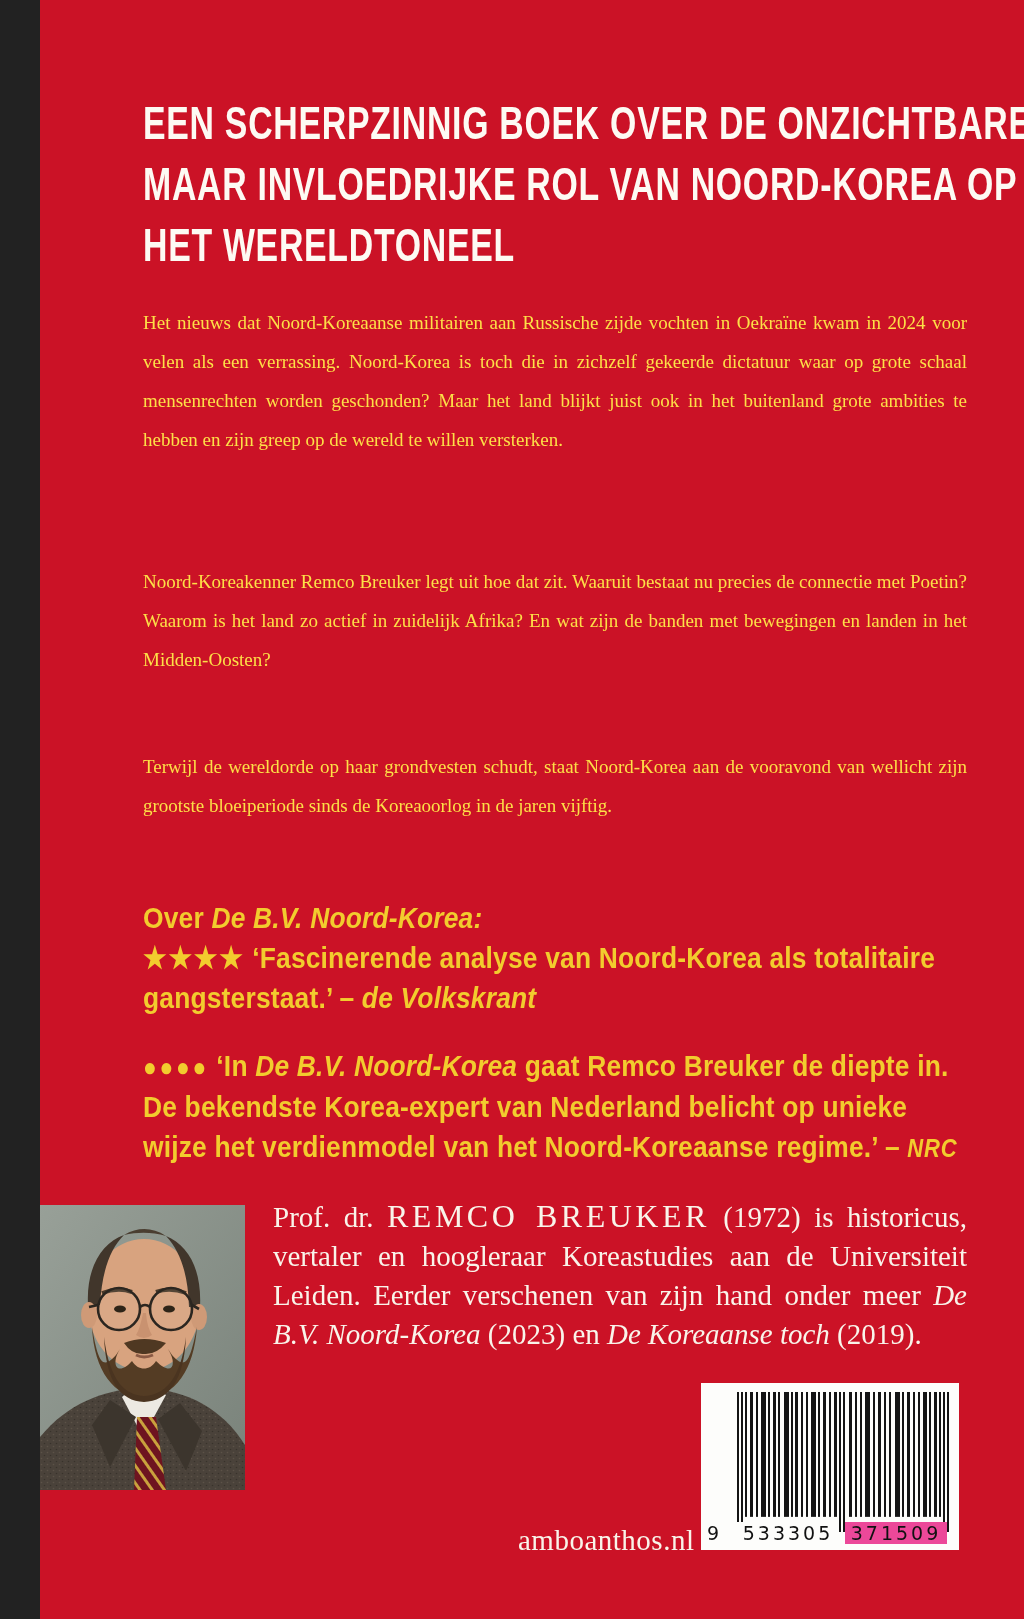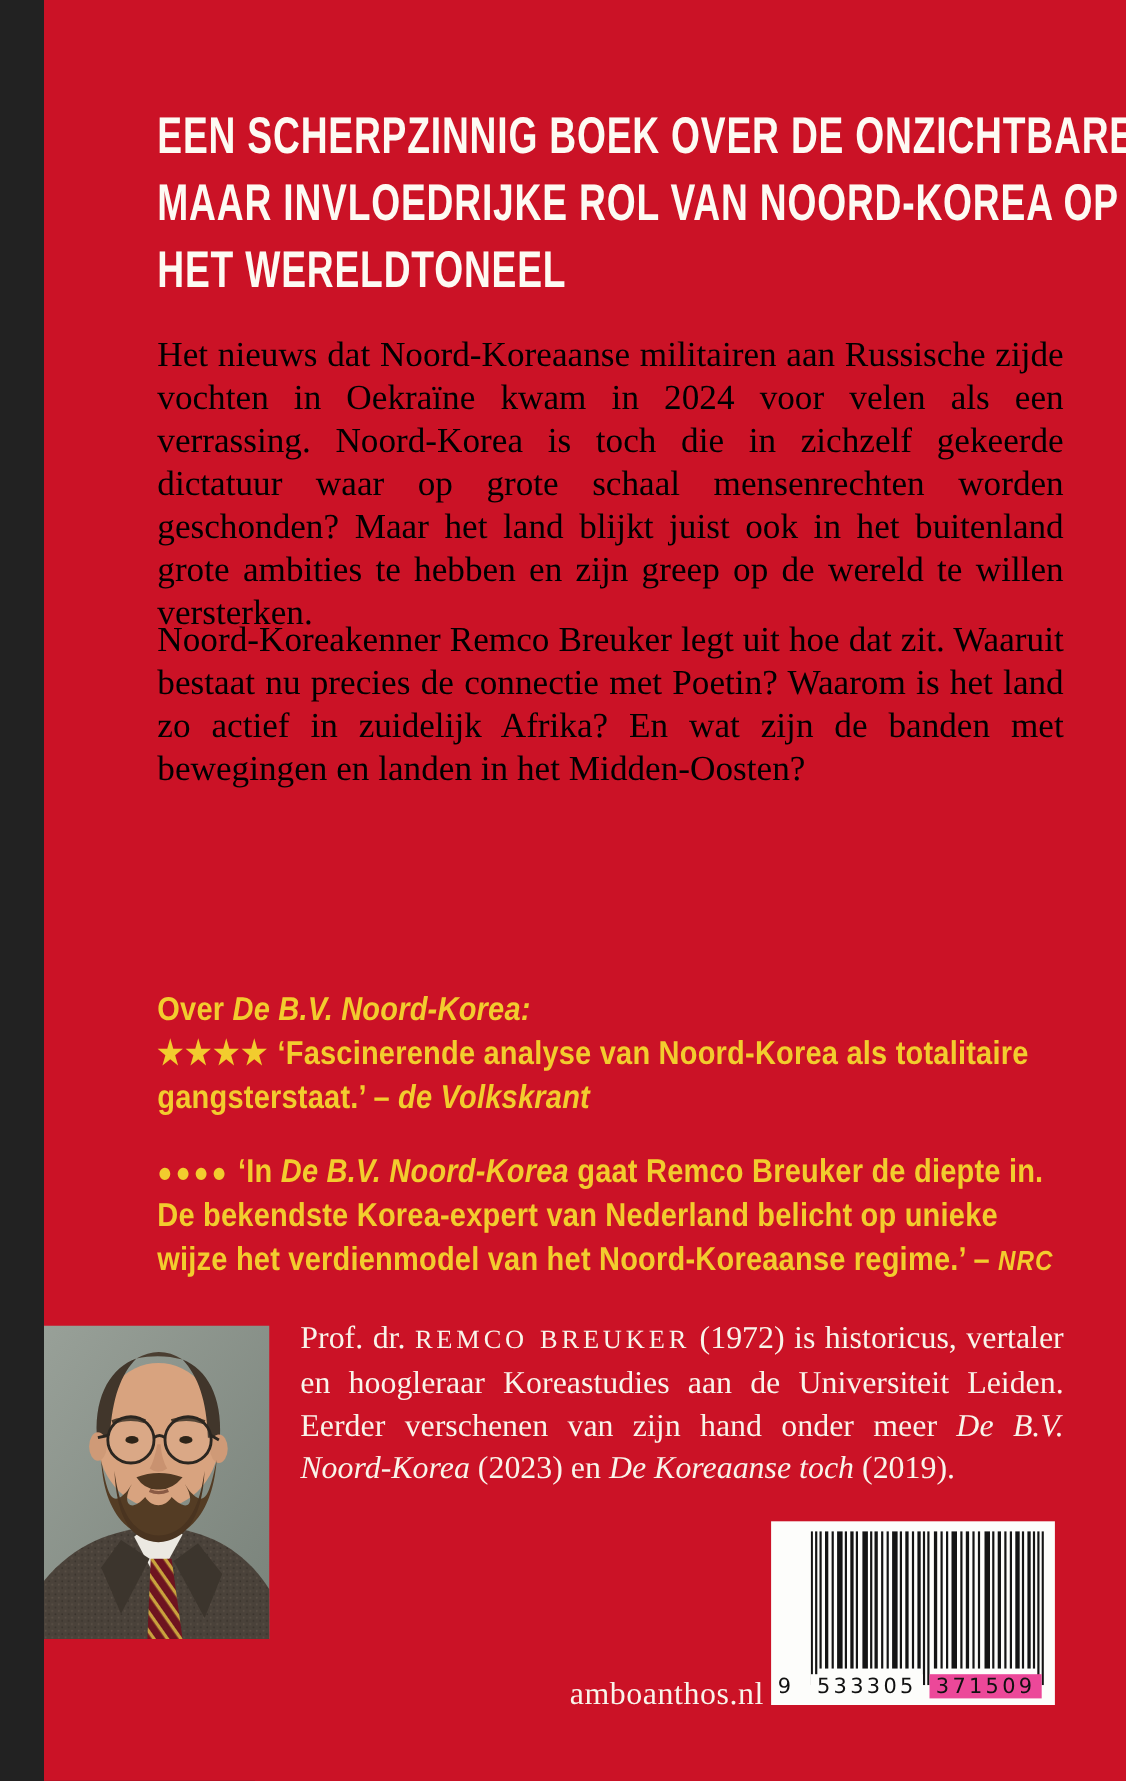--- a/index.html
+++ b/index.html
@@ -16,21 +16,21 @@
     position:absolute;left:103px;top:92px;width:1160px;
     transform:scaleX(0.72);transform-origin:0 0;
     font-family:"Liberation Sans", sans-serif;
     font-weight:bold;color:#fdfaf3;
     font-size:47px;line-height:61px;letter-spacing:1px;
     white-space:nowrap;
   }
   
   .para{
     position:absolute;left:103px;width:824px;
-    color:#000000;font-size:32px;line-height:39px;
+    color:#fde047;font-size:19px;line-height:39px;
     text-align:justify;text-align-last:left;
   }
   .p1{top:303px;}
   .p2{top:562px;}
   .p3{top:747px;}
   
   .review{
     position:absolute;left:103px;width:940px;
     transform:scaleX(0.88);transform-origin:0 0;
     font-family:"Liberation Sans", sans-serif;
@@ -42,21 +42,21 @@
   .review .it{font-style:italic;}
   .review .rating{letter-spacing:2px;}
   .review .dots{font-size:26px;letter-spacing:3px;}
   .review .src-caps{font-style:italic;font-size:25px;letter-spacing:1px;}
   
   .bio{
     position:absolute;left:233px;top:1197px;width:694px;
     color:#f9f4ea;font-size:29px;line-height:39px;
     text-align:justify;text-align-last:left;
   }
-  .bio .name{font-size:24px;letter-spacing:3.5px;}
+  .bio .name{font-size:32px;letter-spacing:3.5px;}
   .bio .it{font-style:italic;}
   
   .photo{
     position:absolute;left:0;top:1205px;width:205px;height:285px;
     display:block;
   }
   
   .publisher{
     position:absolute;left:478px;top:1524px;
     color:#f9f4ea;font-size:29px;letter-spacing:0.5px;
@@ -82,20 +82,21 @@
 <div class="cover">
 
   <div class="headline">
     <div>EEN SCHERPZINNIG BOEK OVER DE ONZICHTBARE,</div>
     <div>MAAR INVLOEDRIJKE ROL VAN NOORD-KOREA OP</div>
     <div>HET WERELDTONEEL</div>
   </div>
 
   <div class="para p1">Het nieuws dat Noord-Koreaanse militairen aan Russische zijde vochten in Oekraïne kwam in 2024 voor velen als een verrassing. Noord-Korea is toch die in zichzelf gekeerde dictatuur waar op grote schaal mensenrechten worden geschonden? Maar het land blijkt juist ook in het buitenland grote ambities te hebben en zijn greep op de wereld te willen versterken.</div>
   <div class="para p2">Noord-Koreakenner Remco Breuker legt uit hoe dat zit. Waaruit bestaat nu precies de connectie met Poetin? Waarom is het land zo actief in zuidelijk Afrika? En wat zijn de banden met bewegingen en landen in het Midden-Oosten?</div>
+  <div class="para p3">Terwijl de wereldorde op haar grondvesten schudt, staat Noord-Korea aan de vooravond van wellicht zijn grootste bloeiperiode sinds de Koreaoorlog in de jaren vijftig.</div>
 
   <div class="review r1">
     <div><span>Over </span><span class="it">De B.V. Noord-Korea:</span></div>
     <div><span class="rating">★★★★</span><span> ‘Fascinerende analyse van Noord-Korea als totalitaire gangsterstaat.’ – </span><span class="it">de Volkskrant</span></div>
   </div>
 
   <div class="review r2">
     <span class="dots">●●●●</span><span> ‘In </span><span class="it">De B.V. Noord-Korea</span><span> gaat Remco Breuker de diepte in. De bekendste Korea-expert van Nederland belicht op unieke wijze het verdienmodel van het Noord-Koreaanse regime.’ – </span><span class="src-caps">NRC</span>
   </div>
 

